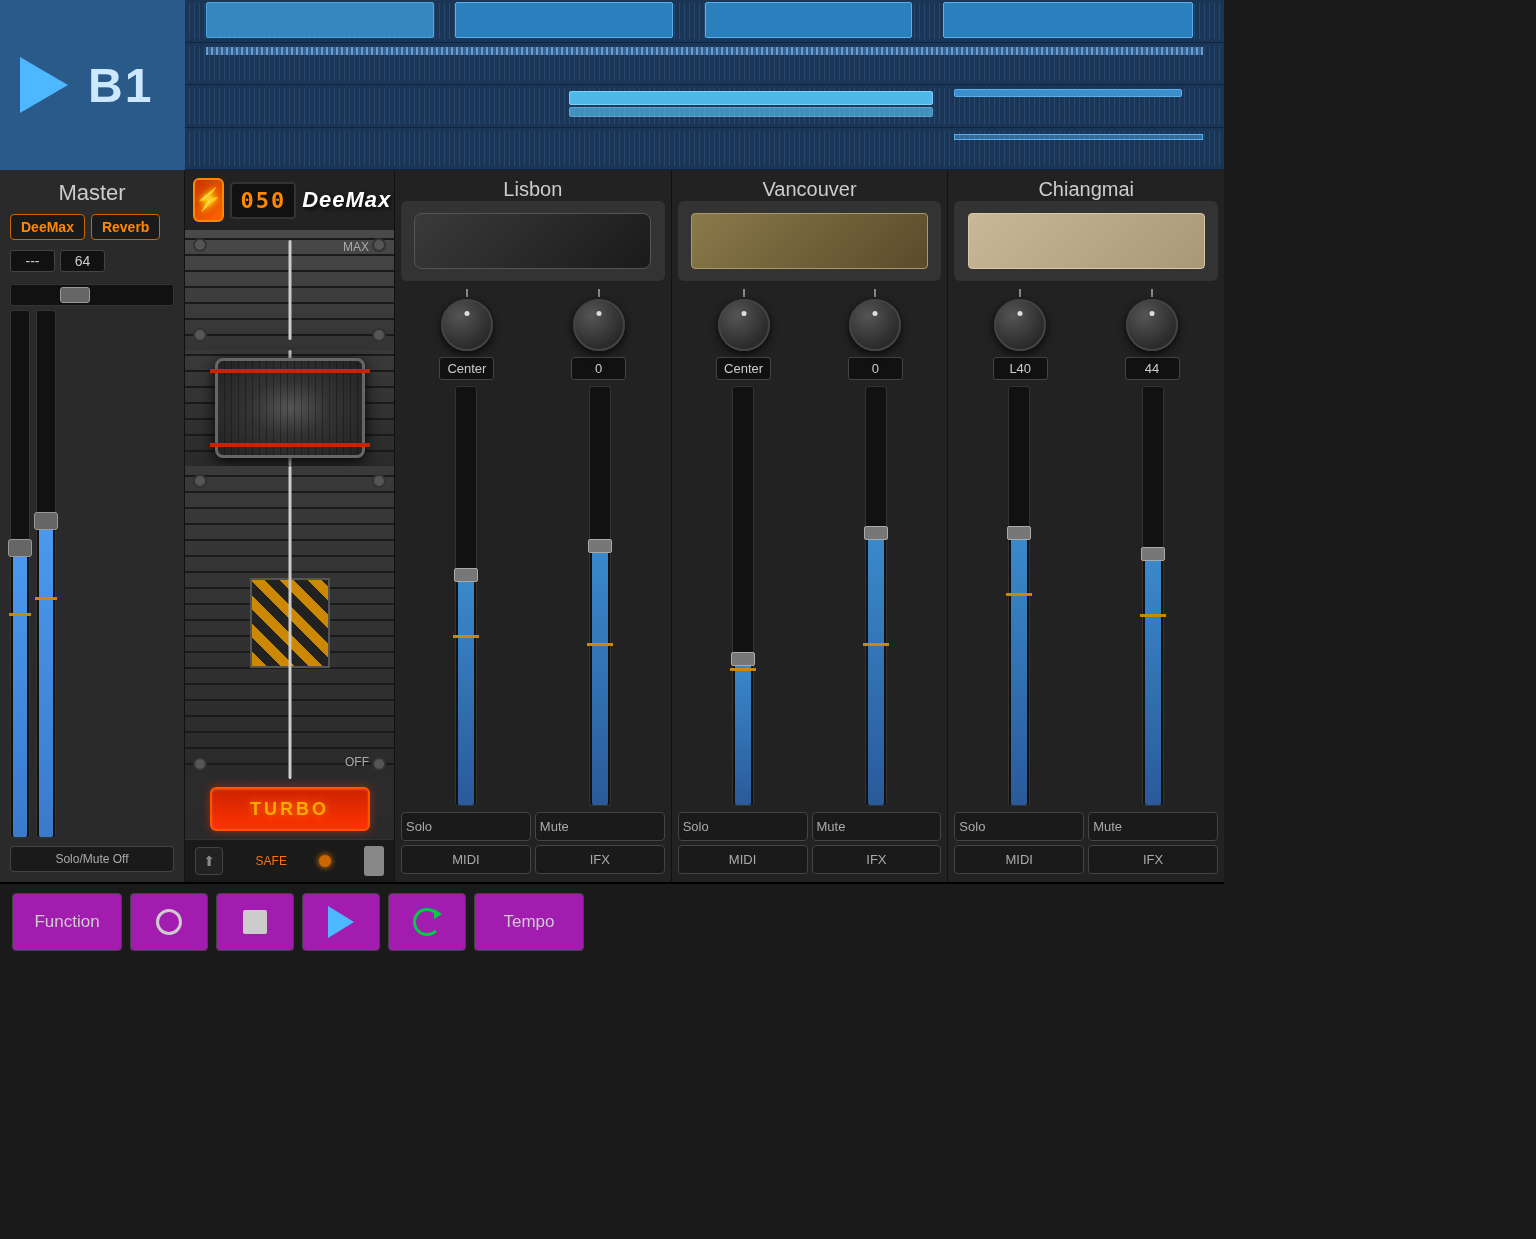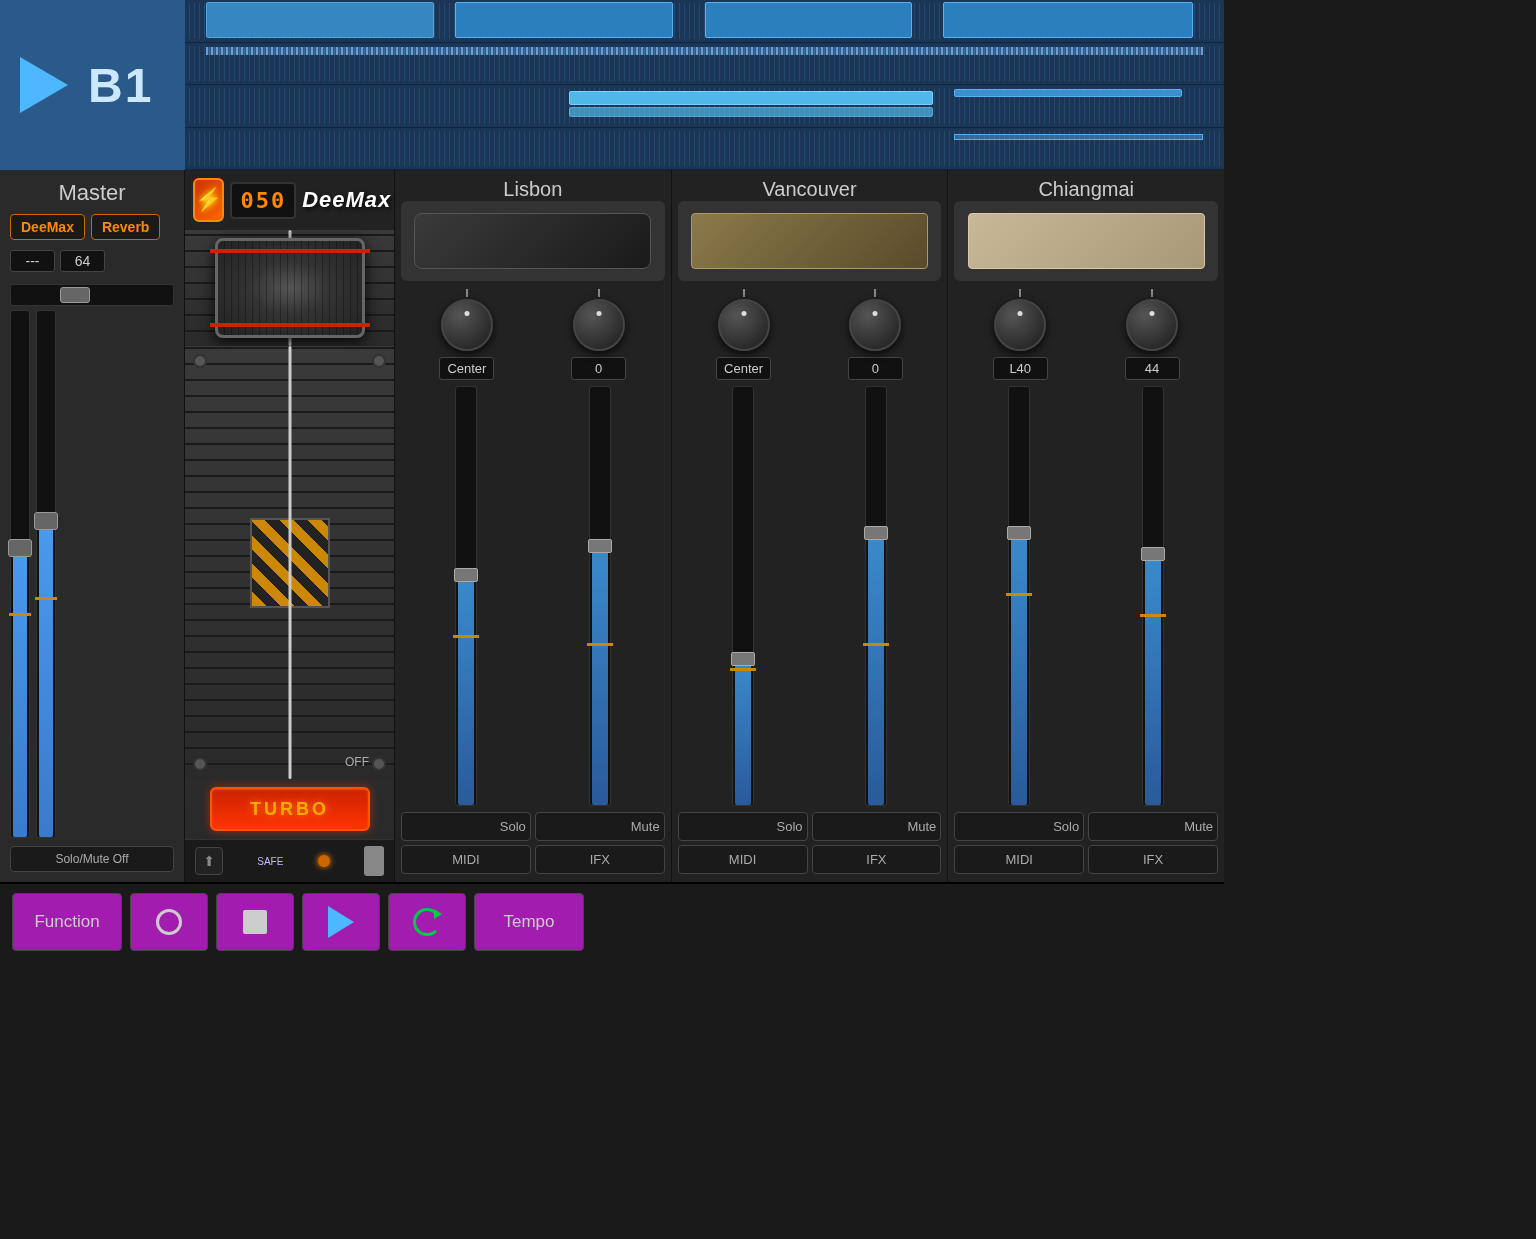--- a/index.html
+++ b/index.html
@@ -338,22 +338,22 @@
     }
     .deemax-footer {
       display: flex;
       align-items: center;
       justify-content: space-between;
       padding: 6px 10px;
       background: #1a1a1a;
       border-top: 1px solid #333;
     }
     .safe-label {
-      color: #c4b5fd;
-      font-size: 10px;
+      color: #f97316;
+      font-size: 12px;
     }
     .indicator-dot {
       width: 12px;
       height: 12px;
       border-radius: 50%;
       background: #cc6600;
       box-shadow: 0 0 6px #ff8800;
     }
     .joystick {
       width: 20px;
@@ -522,21 +522,21 @@
     }
     .ch-btn {
       flex: 1;
       background: #1a1a1a;
       border: 1px solid #444;
       color: #aaa;
       padding: 6px 4px;
       border-radius: 4px;
       font-size: 13px;
       cursor: pointer;
-      text-align: right;
+      text-align: left;
     }
     .channel-btns-row2 {
       display: flex;
       justify-content: space-around;
       gap: 4px;
     }
     .ch-btn2 {
       flex: 1;
       background: #1a1a1a;
       border: 1px solid #444;
@@ -699,20 +699,30 @@
   <div class="deemax-panel">
     <div class="deemax-header">
       <div class="lightning-btn">
         <span style="color:#fff;text-shadow:0 0 6px #ff0;">⚡</span>
       </div>
       <div class="bpm-display">050</div>
       <div class="deemax-logo">DeeMax</div>
     </div>
     <div class="deemax-body">
 
+      <div style="width:100%;height:120px;background:repeating-linear-gradient(0deg,transparent 0px,transparent 14px,#1a1a1a 14px,#1a1a1a 16px),linear-gradient(to bottom,#4a4a4a,#333);position:relative;display:flex;align-items:center;justify-content:center;">
+        <div style="position:absolute;right:25px;top:10px;color:#aaa;font-size:12px;">MAX</div>
+
+        <div style="position:absolute;top:8px;left:8px;width:14px;height:14px;background:#555;border-radius:50%;border:2px solid #333;"></div>
+        <div style="position:absolute;top:8px;right:8px;width:14px;height:14px;background:#555;border-radius:50%;border:2px solid #333;"></div>
+        <div style="position:absolute;bottom:8px;left:8px;width:14px;height:14px;background:#555;border-radius:50%;border:2px solid #333;"></div>
+        <div style="position:absolute;bottom:8px;right:8px;width:14px;height:14px;background:#555;border-radius:50%;border:2px solid #333;"></div>
+
+        <div style="position:absolute;left:50%;transform:translateX(-50%);width:3px;top:10px;bottom:10px;background:#ccc;border-radius:2px;"></div>
+      </div>
 
       <div style="width:100%;background:repeating-linear-gradient(0deg,transparent 0px,transparent 14px,#1a1a1a 14px,#1a1a1a 16px),linear-gradient(to bottom,#3a3a3a,#2a2a2a);display:flex;align-items:center;justify-content:center;padding:8px 0;position:relative;">
         <div style="position:absolute;left:50%;transform:translateX(-50%);width:3px;top:0;bottom:0;background:#ccc;border-radius:2px;"></div>
         <div class="deemax-roller">
           <div class="roller-texture"></div>
         </div>
       </div>
 
       <div style="width:100%;flex:1;background:repeating-linear-gradient(0deg,transparent 0px,transparent 14px,#1a1a1a 14px,#1a1a1a 16px),linear-gradient(to bottom,#3a3a3a,#2a2a2a);display:flex;align-items:center;justify-content:center;position:relative;">
         <div style="position:absolute;right:25px;bottom:10px;color:#aaa;font-size:12px;">OFF</div>

